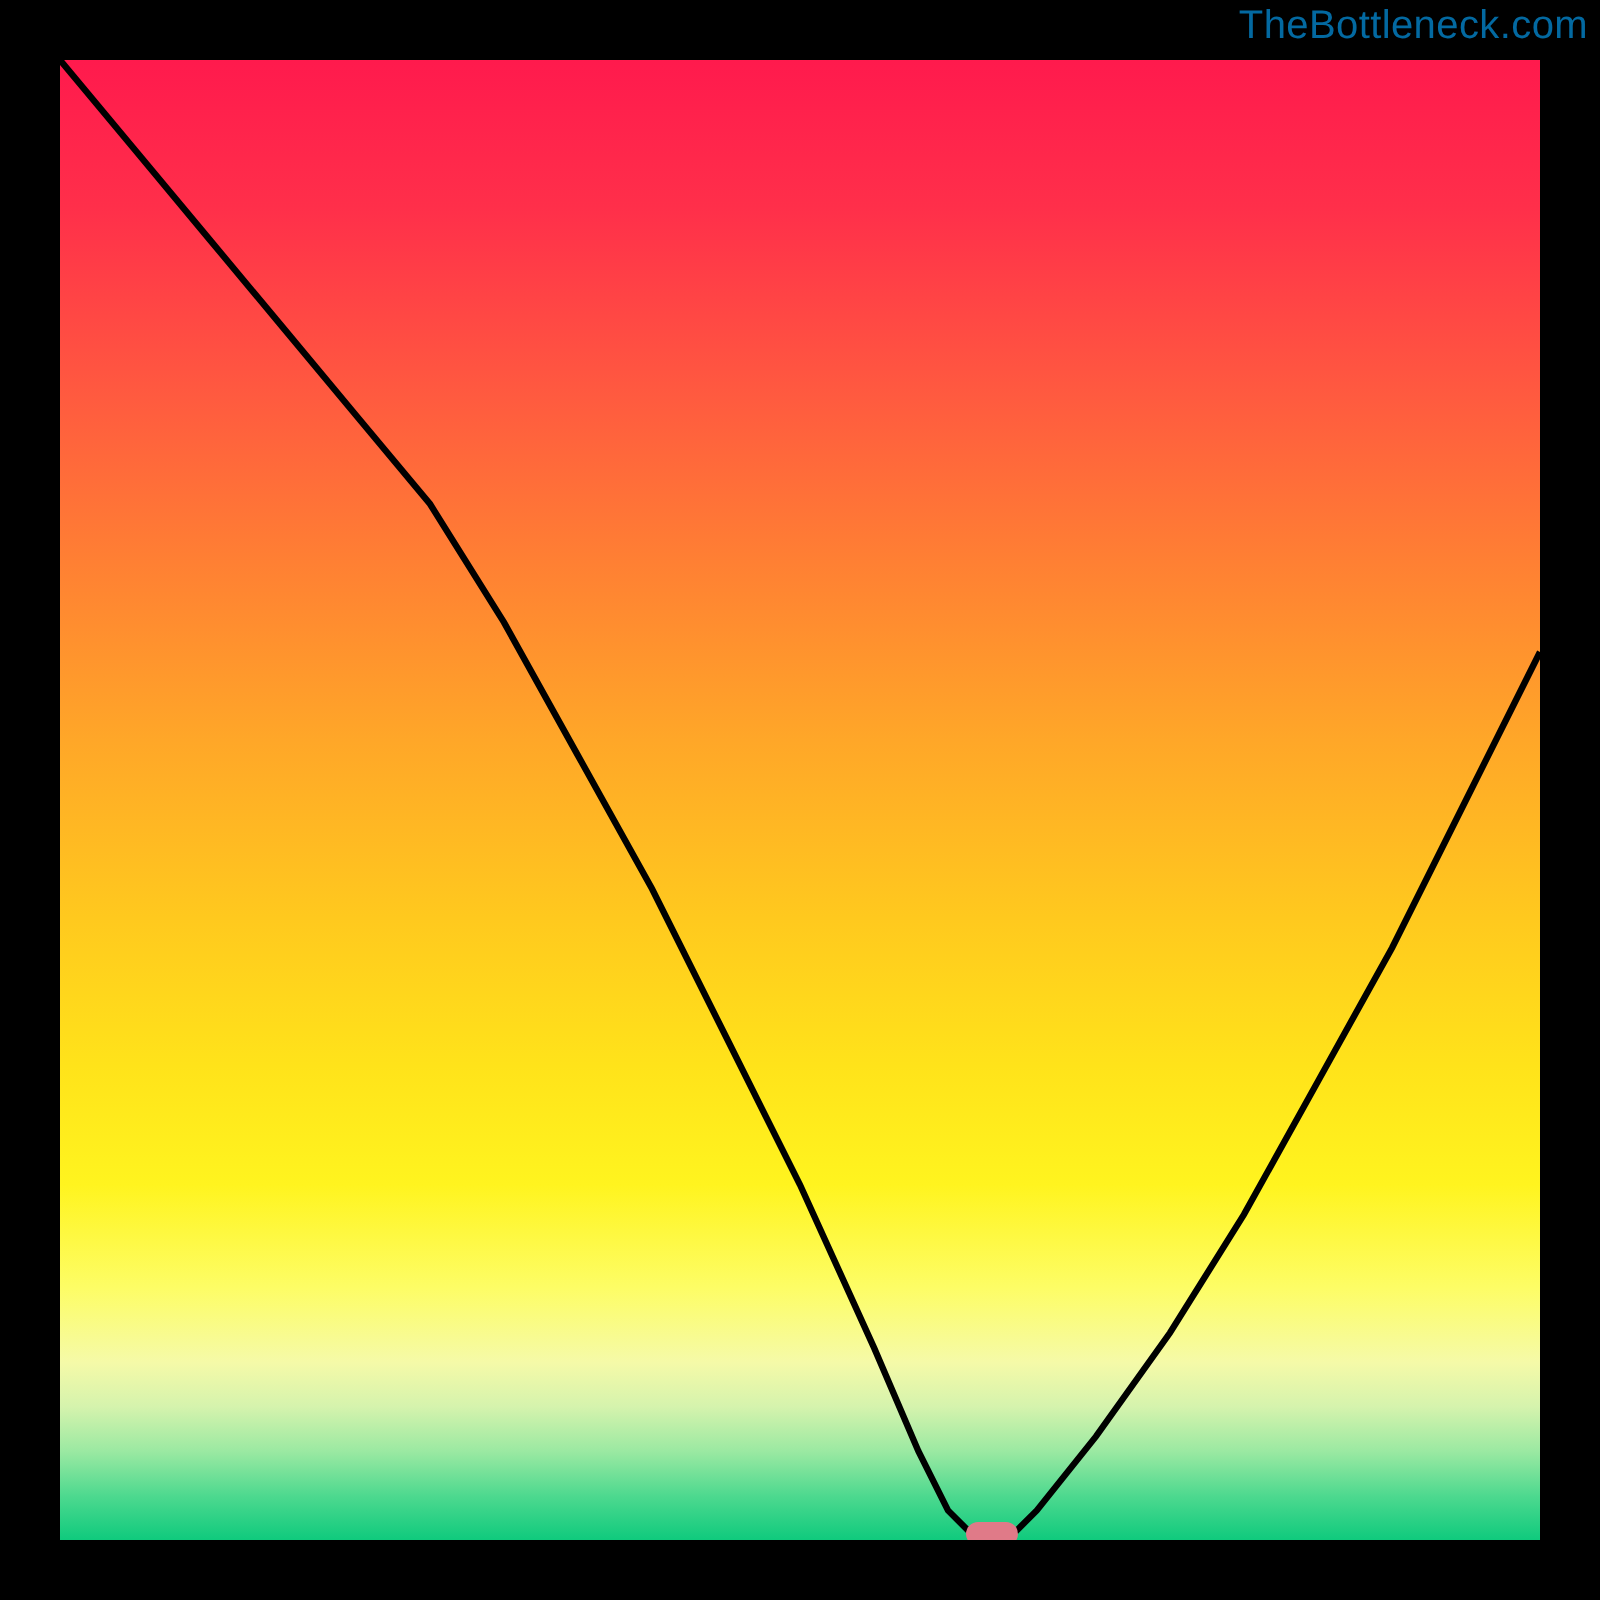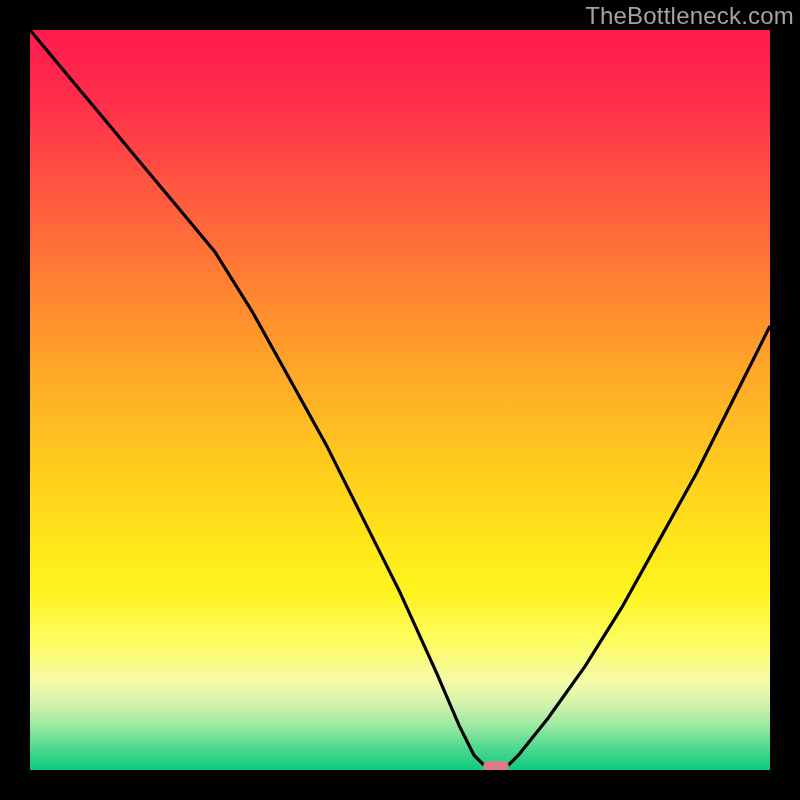--- a/index.html
+++ b/index.html
@@ -14,22 +14,22 @@
   .frame {
     position: relative;
     width: 800px;
     height: 800px;
     background: #000;
   }
   .watermark {
     position: absolute;
     top: 2px;
     right: 6px;
-    color: #a3a3a3;
-    font-size: 24px;
+    color: #0369a1;
+    font-size: 20px;
     font-weight: 500;
     letter-spacing: 0.2px;
     z-index: 10;
   }
   .plot-area {
     position: absolute;
     left: 30px;
     top: 30px;
     width: 740px;
     height: 740px;

